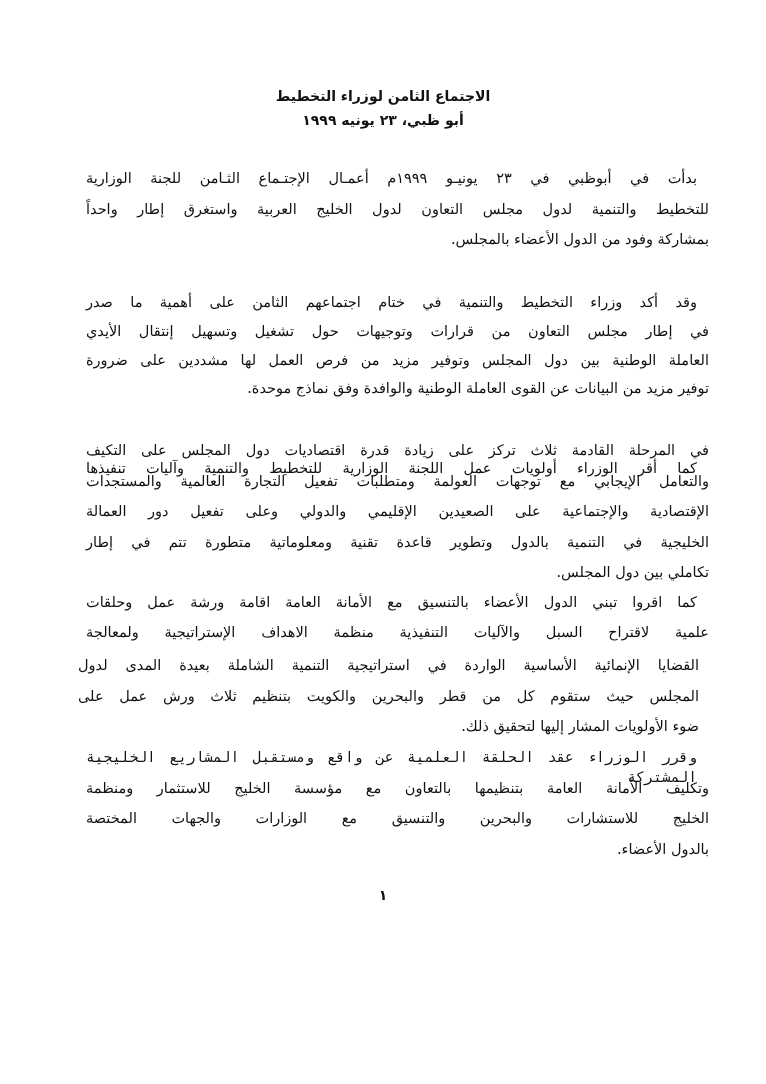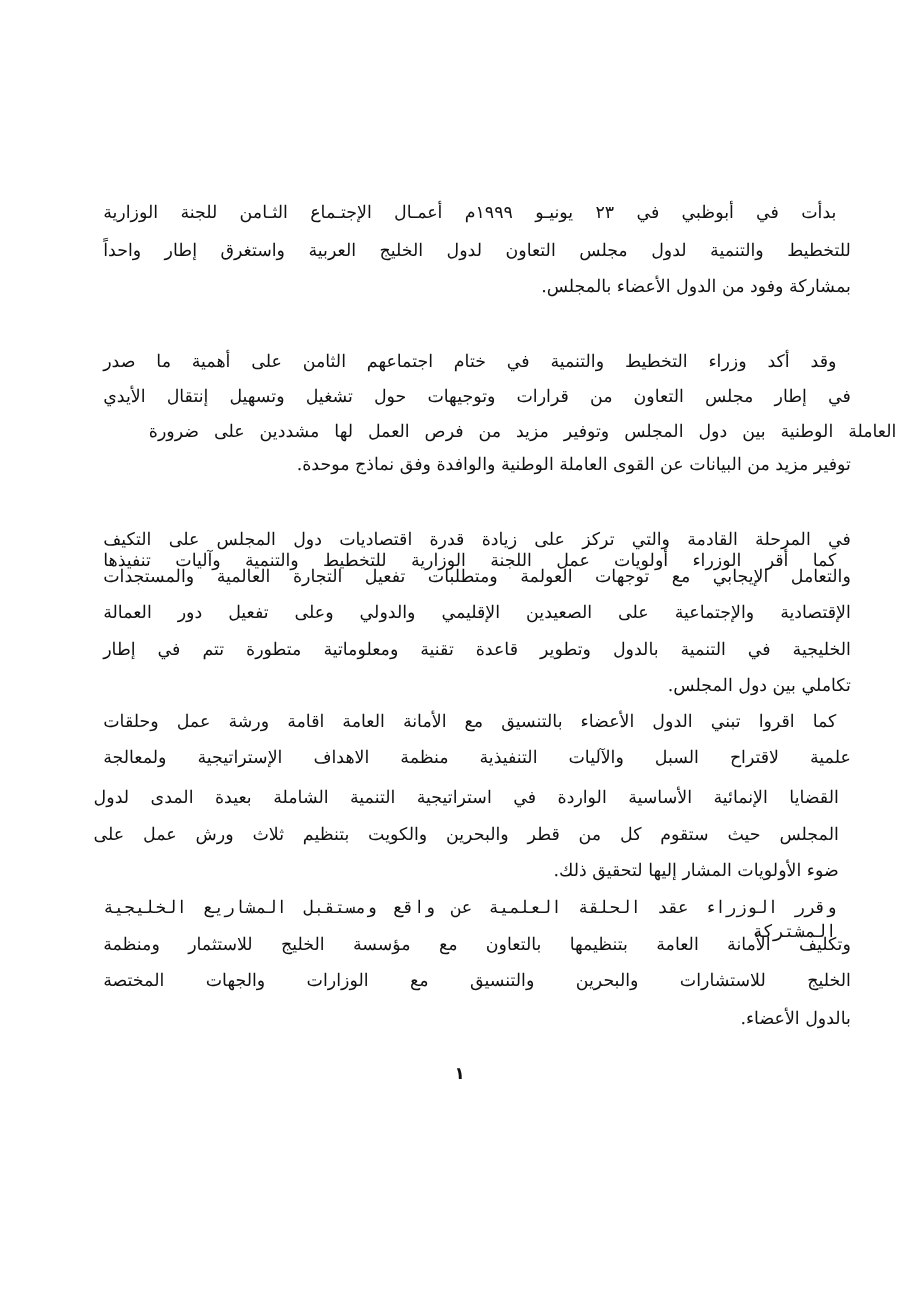--- a/index.html
+++ b/index.html
@@ -61,37 +61,41 @@
       font-family: "DejaVu Sans", sans-serif;
       font-weight: bold;
       font-size: 14px;
     }
   </style>
 </head>
 <body>
 
 <div class="page">
 
+  <div class="header">
+    <span class="title">الاجتماع الثامن لوزراء التخطيط</span>
+    <span class="subtitle">أبو ظبي، ٢٣ يونيه ١٩٩٩</span>
+  </div>
 
   <div>
     <div class="line" style="top: 168px; left: 86px; width: 611px; white-space: normal; height: 20px; overflow: visible;">بدأت في أبوظبي في ٢٣ يونيـو ١٩٩٩م أعمـال الإجتـماع الثـامن للجنة الوزارية</div>
     <div class="line" style="top: 199px; left: 86px; width: 623px; white-space: normal; height: 20px; overflow: visible;">للتخطيط والتنمية لدول مجلس التعاون لدول الخليج العربية واستغرق إطار واحداً</div>
     <div class="line last" style="top: 229px; left: 300px; width: 409px; white-space: normal; height: 20px; overflow: visible;">بمشاركة وفود من الدول الأعضاء بالمجلس.</div>
   </div>
 
   <div>
     <div class="line" style="top: 292px; left: 86px; width: 611px; white-space: normal; height: 20px; overflow: visible;">وقد أكد وزراء التخطيط والتنمية في ختام اجتماعهم الثامن على أهمية ما صدر</div>
     <div class="line" style="top: 321px; left: 86px; width: 623px; white-space: normal; height: 20px; overflow: visible;">في إطار مجلس التعاون من قرارات وتوجيهات حول تشغيل وتسهيل إنتقال الأيدي</div>
-    <div class="line" style="top: 350px; left: 86px; width: 623px; white-space: normal; height: 20px; overflow: visible; margin-left: 38px;">العاملة الوطنية بين دول المجلس وتوفير مزيد من فرص العمل لها مشددين على ضرورة</div>
+    <div class="line" style="top: 350px; left: 86px; width: 623px; white-space: normal; height: 20px; overflow: visible;">العاملة الوطنية بين دول المجلس وتوفير مزيد من فرص العمل لها مشددين على ضرورة</div>
     <div class="line last" style="top: 378px; left: 200px; width: 509px; white-space: normal; height: 20px; overflow: visible;">توفير مزيد من البيانات عن القوى العاملة الوطنية والوافدة وفق نماذج موحدة.</div>
   </div>
 
   <div>
     <div class="line" style="top: 410px; left: 86px; width: 611px; white-space: normal; height: 20px; overflow: visible; margin-top: 48px;">كما أقر الوزراء أولويات عمل اللجنة الوزارية للتخطيط والتنمية وآليات تنفيذها</div>
-    <div class="line" style="top: 440px; left: 86px; width: 623px; white-space: normal; height: 20px; overflow: visible;">في المرحلة القادمة والتي تركز على زيادة قدرة اقتصاديات دول المجلس على التكيف</div>
+    <div class="line" style="top: 440px; left: 86px; width: 623px; white-space: normal; height: 20px; overflow: visible;">في المرحلة القادمة ثلاث تركز على زيادة قدرة اقتصاديات دول المجلس على التكيف</div>
     <div class="line" style="top: 471px; left: 86px; width: 623px; white-space: normal; height: 20px; overflow: visible;">والتعامل الإيجابي مع توجهات العولمة ومتطلبات تفعيل التجارة العالمية والمستجدات</div>
     <div class="line" style="top: 501px; left: 86px; width: 623px; white-space: normal; height: 20px; overflow: visible;">الإقتصادية والإجتماعية على الصعيدين الإقليمي والدولي وعلى تفعيل دور العمالة</div>
     <div class="line" style="top: 532px; left: 86px; width: 623px; white-space: normal; height: 20px; overflow: visible;">الخليجية في التنمية بالدول وتطوير قاعدة تقنية ومعلوماتية متطورة تتم في إطار</div>
     <div class="line last" style="top: 562px; left: 400px; width: 309px; white-space: normal; height: 20px; overflow: visible;">تكاملي بين دول المجلس.</div>
   </div>
 
   <div>
     <div class="line" style="top: 592px; left: 86px; width: 611px; white-space: normal; height: 20px; overflow: visible;">كما اقروا تبني الدول الأعضاء بالتنسيق مع الأمانة العامة اقامة ورشة عمل وحلقات</div>
     <div class="line" style="top: 622px; left: 86px; width: 623px; white-space: normal; height: 20px; overflow: visible;">علمية لاقتراح السبل والآليات التنفيذية منظمة الاهداف الإستراتيجية ولمعالجة</div>
     <div class="line" style="top: 655px; left: 78px; width: 621px; white-space: normal; height: 20px; overflow: visible;">القضايا الإنمائية الأساسية الواردة في استراتيجية التنمية الشاملة بعيدة المدى لدول</div>

